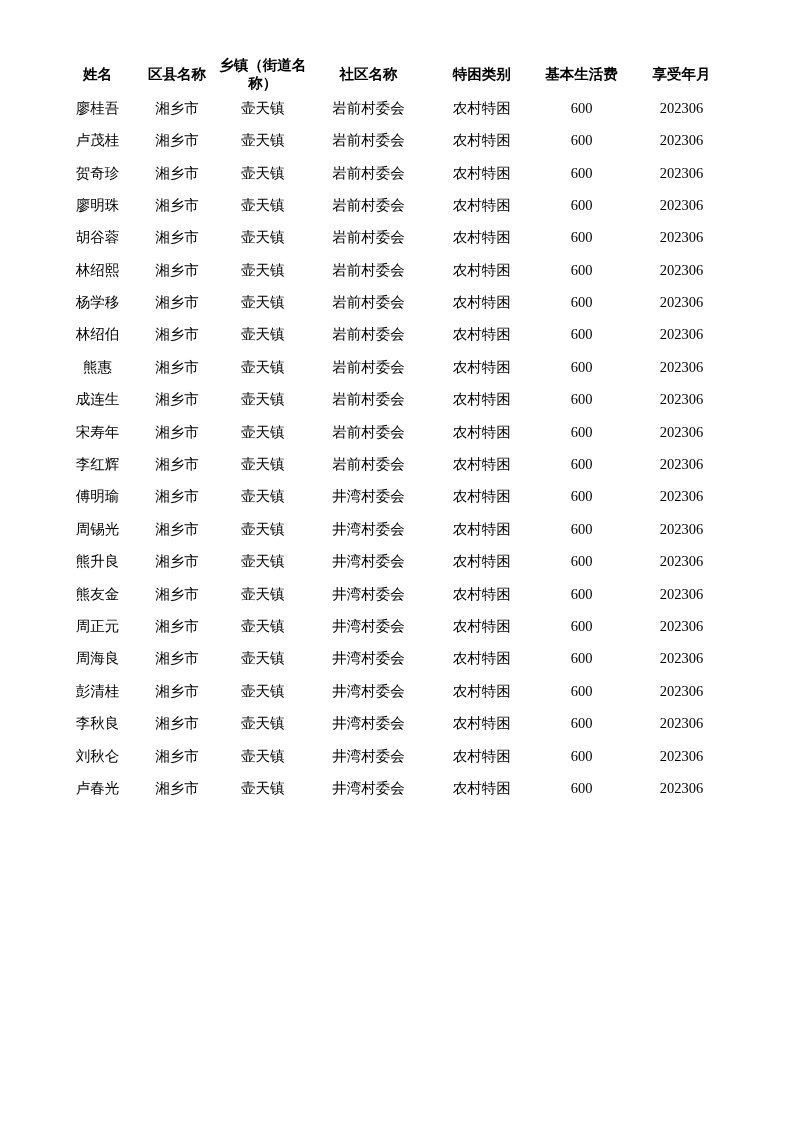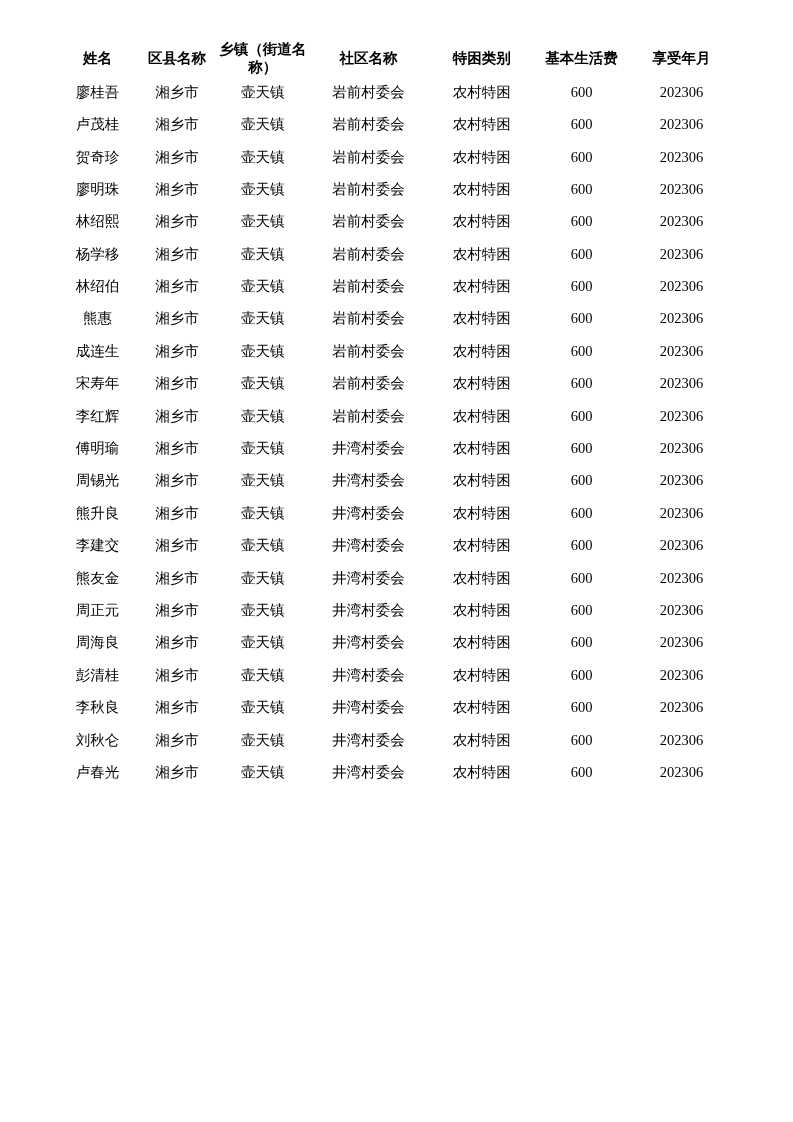--- a/index.html
+++ b/index.html
@@ -11,21 +11,21 @@
     width: 793px;
     height: 1122px;
     font-family: "Liberation Serif", "DejaVu Serif", serif;
     color: #000000;
     overflow: hidden;
   }
   .page {
     width: 663px;
     height: 1122px;
     box-sizing: border-box;
-    padding: 40px 60px 0 60px;
+    padding: 56px 60px 0 60px;
     position: relative;
   }
   table.data-table {
     width: 673px;
     border-collapse: collapse;
     table-layout: fixed;
   }
   table.data-table th,
   table.data-table td {
     text-align: center;
@@ -112,20 +112,29 @@
         <tr>
           <td>廖明珠</td>
           <td>湘乡市</td>
           <td>壶天镇</td>
           <td>岩前村委会</td>
           <td>农村特困</td>
           <td>600</td>
           <td>202306</td>
         </tr>
         <tr>
+          <td>胡谷蓉</td>
+          <td>湘乡市</td>
+          <td>壶天镇</td>
+          <td>岩前村委会</td>
+          <td>农村特困</td>
+          <td>600</td>
+          <td>202306</td>
+        </tr>
+        <tr>
           <td>林绍熙</td>
           <td>湘乡市</td>
           <td>壶天镇</td>
           <td>岩前村委会</td>
           <td>农村特困</td>
           <td>600</td>
           <td>202306</td>
         </tr>
         <tr>
           <td>杨学移</td>
@@ -194,29 +203,20 @@
           <td>周锡光</td>
           <td>湘乡市</td>
           <td>壶天镇</td>
           <td>井湾村委会</td>
           <td>农村特困</td>
           <td>600</td>
           <td>202306</td>
         </tr>
         <tr>
           <td>熊升良</td>
-          <td>湘乡市</td>
-          <td>壶天镇</td>
-          <td>井湾村委会</td>
-          <td>农村特困</td>
-          <td>600</td>
-          <td>202306</td>
-        </tr>
-        <tr>
-          <td>李建交</td>
           <td>湘乡市</td>
           <td>壶天镇</td>
           <td>井湾村委会</td>
           <td>农村特困</td>
           <td>600</td>
           <td>202306</td>
         </tr>
         <tr>
           <td>熊友金</td>
           <td>湘乡市</td>

